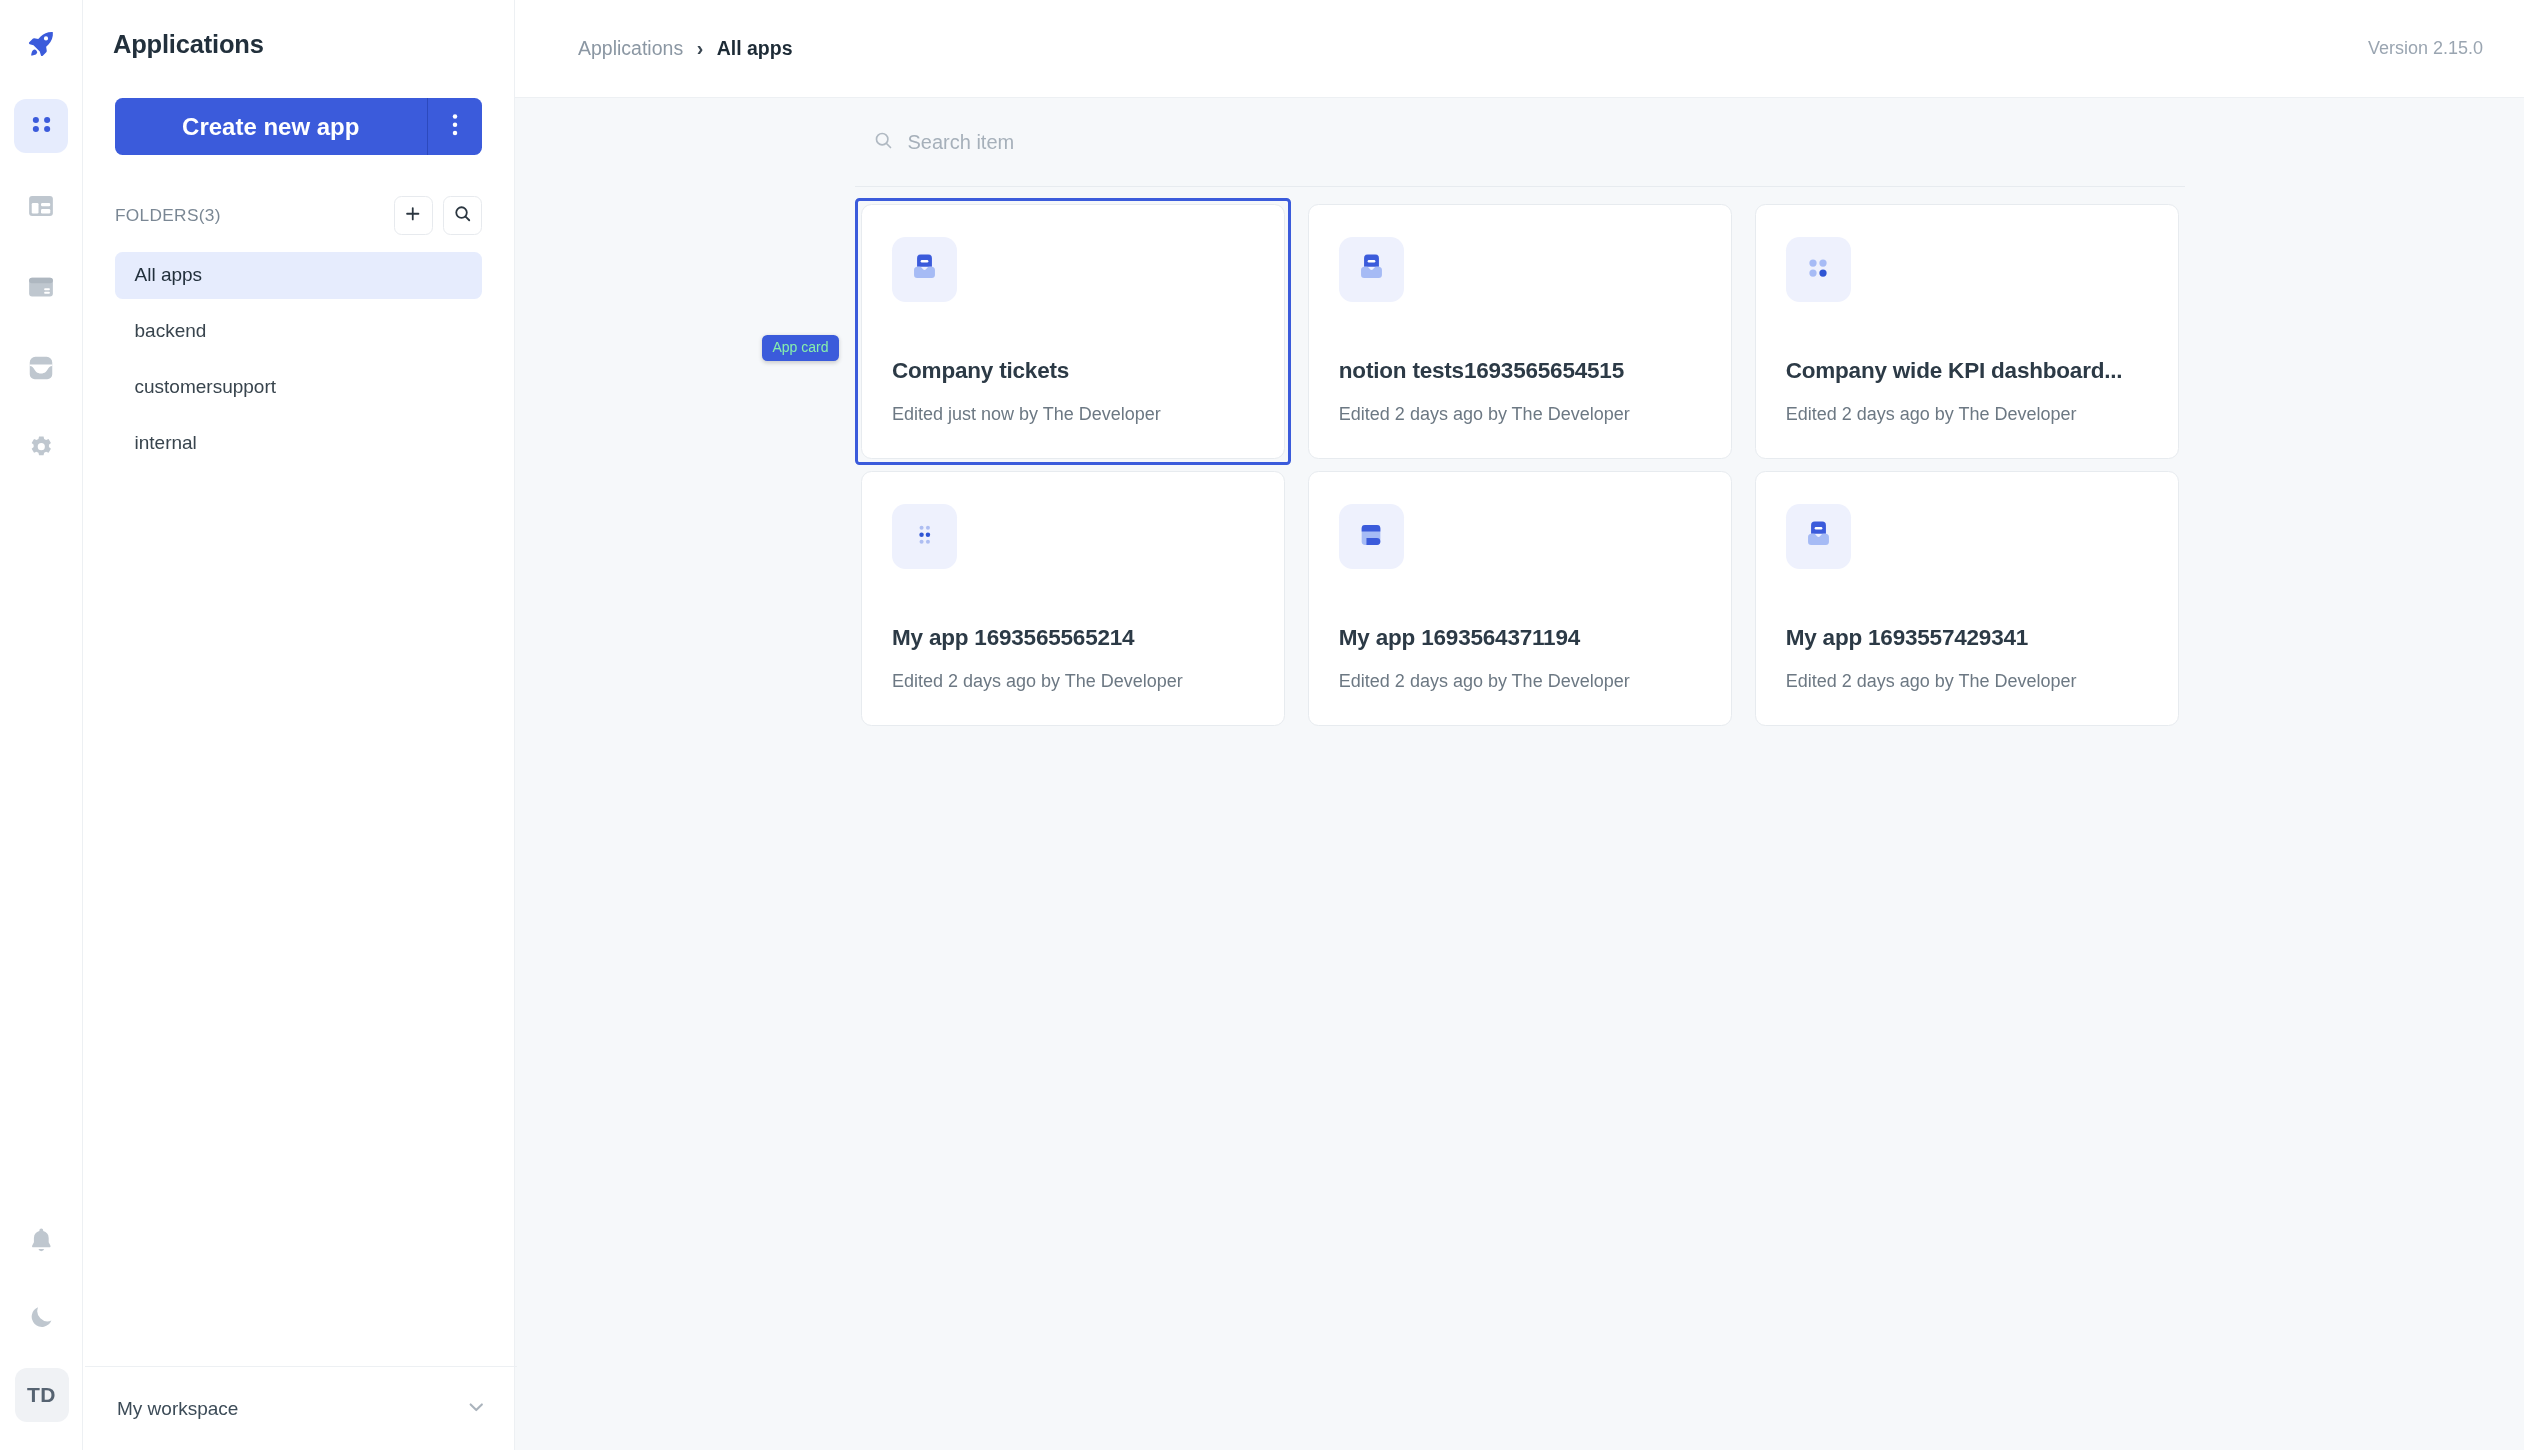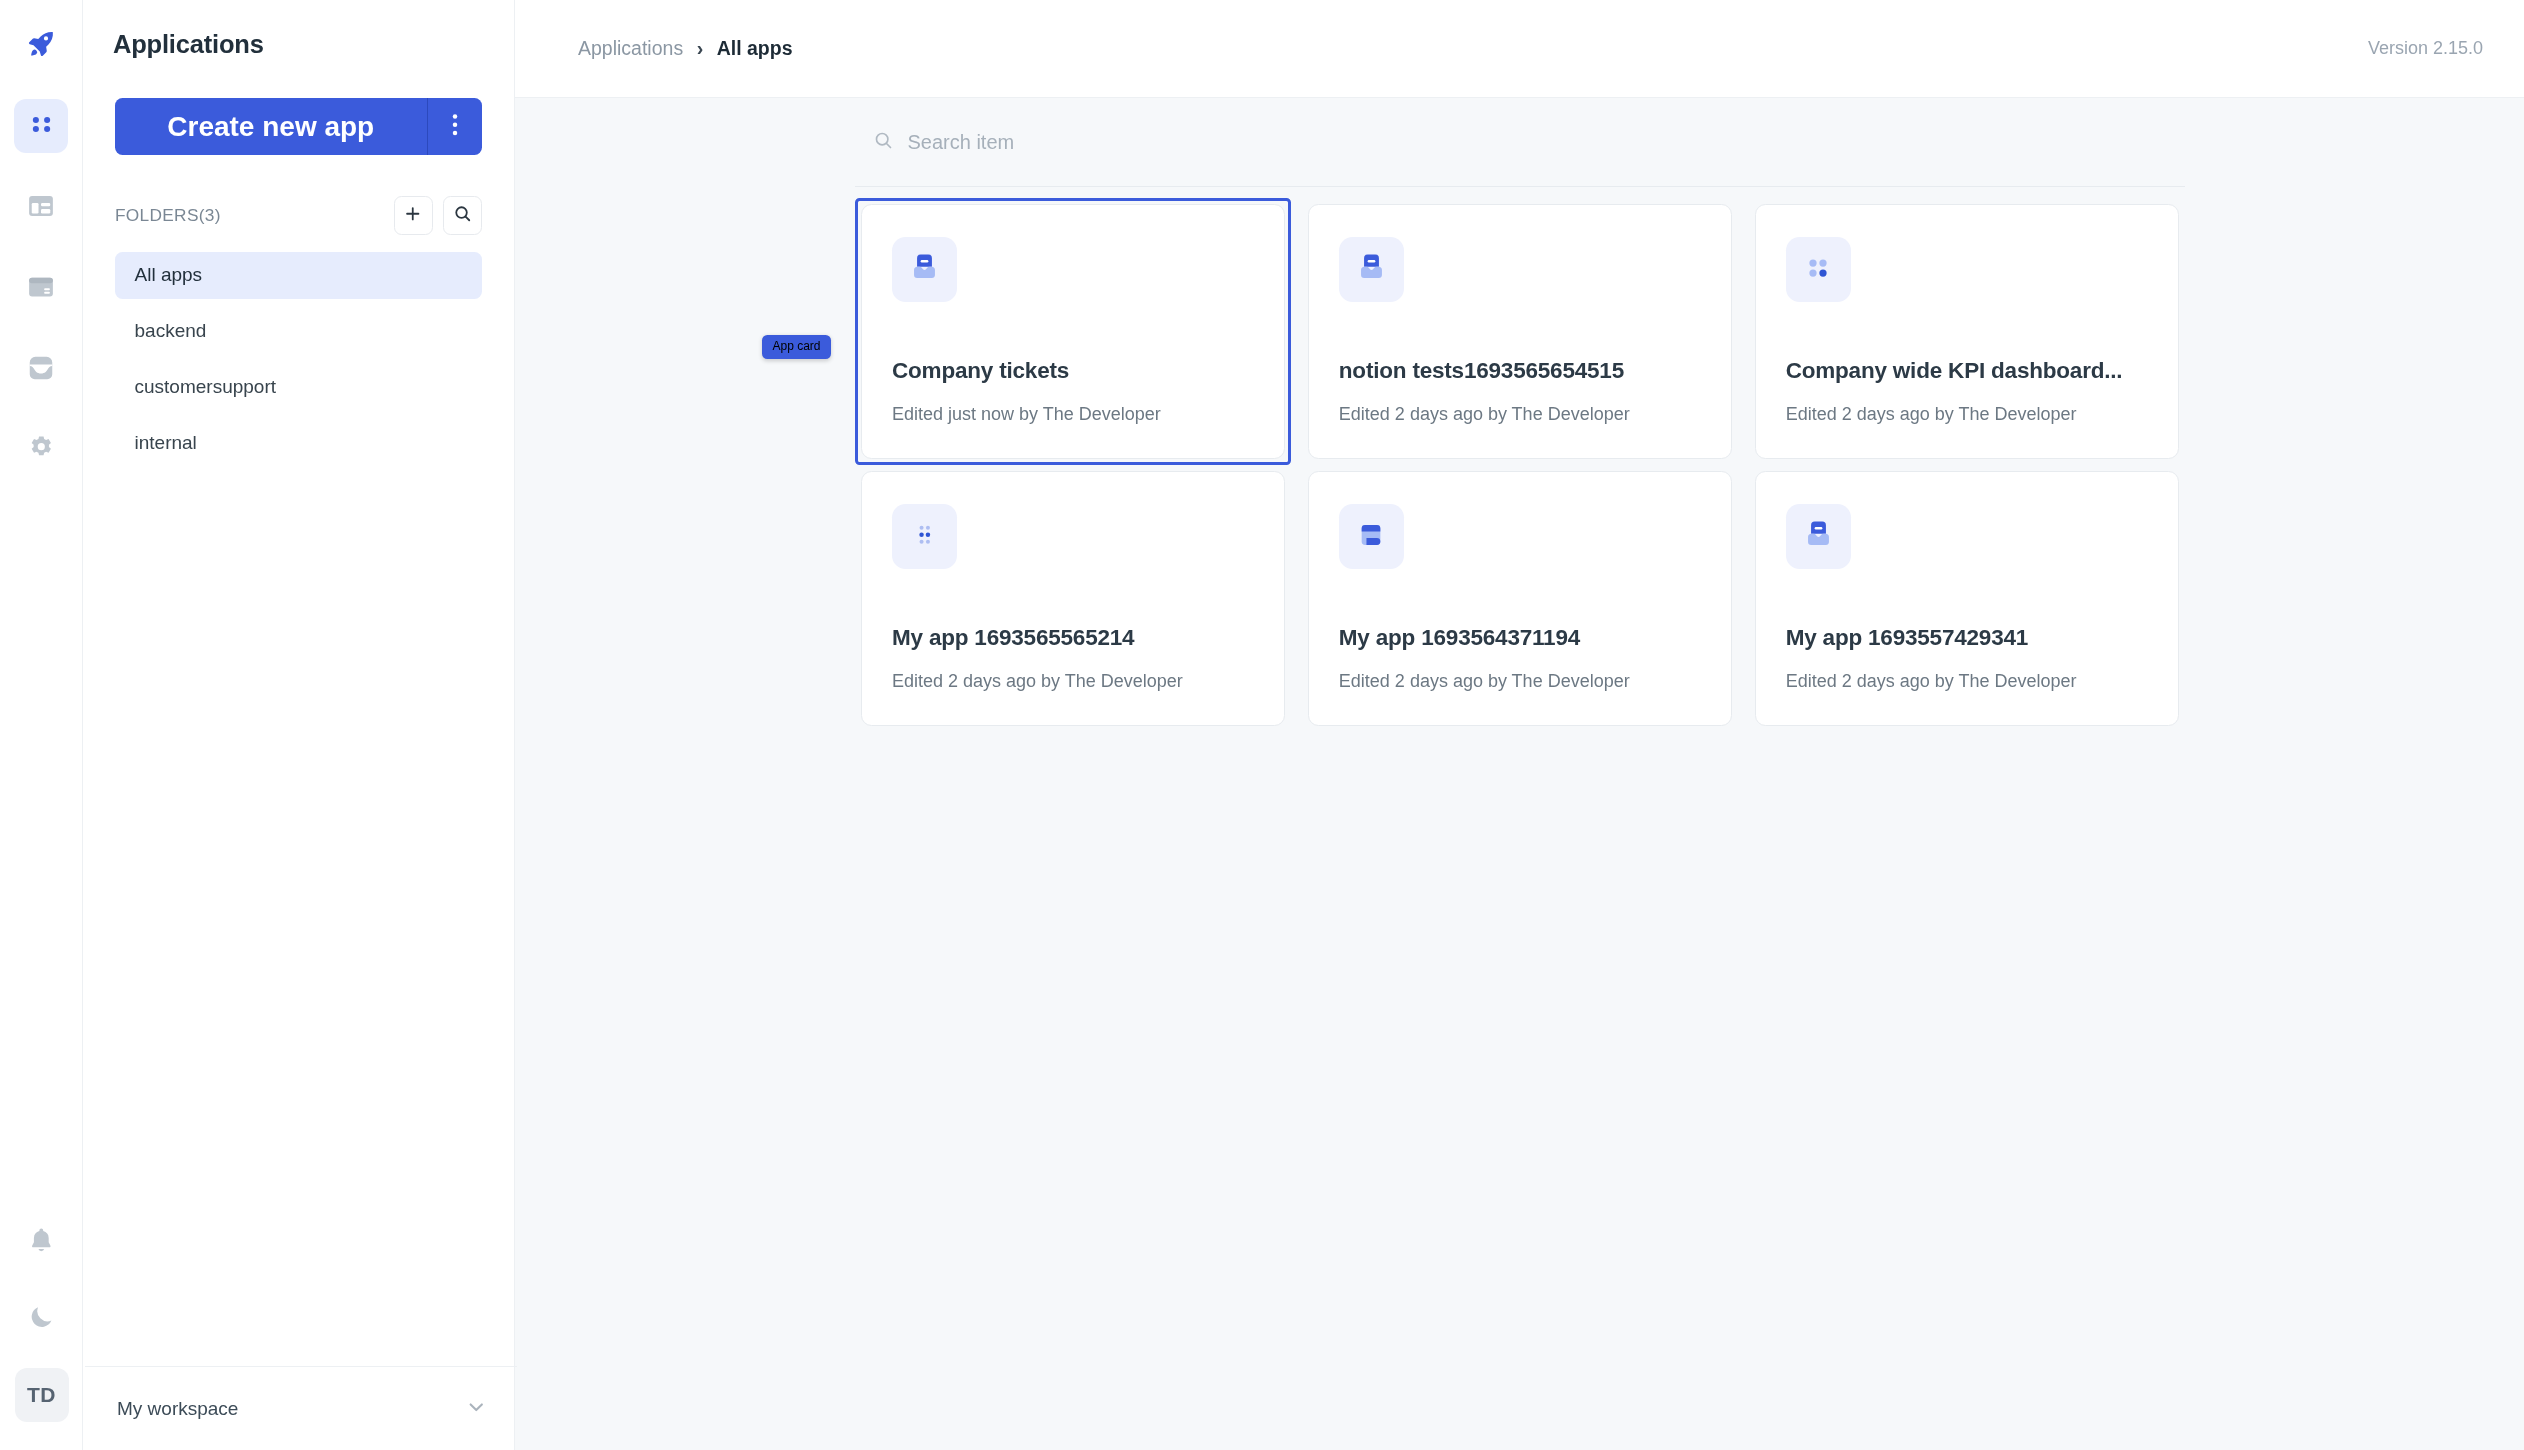--- a/index.html
+++ b/index.html
@@ -54,21 +54,21 @@
     padding: 30px 0 0 30px; letter-spacing: -0.2px;
   }
   .create-row { padding: 39px 32px 0 32px; }
   .create-btn {
     display: flex; align-items: stretch;
     background: #3b5bdb; border-radius: 7.5px;
     height: 57px; overflow: hidden; cursor: pointer;
   }
   .create-btn-main {
     flex: 1; display: flex; align-items: center; justify-content: center;
-    color: #ffffff; font-size: 28px; font-weight: 600;
+    color: #ffffff; font-size: 24px; font-weight: 600;
   }
   .create-btn-sep { width: 1.5px; background: #2c49bd; margin: 0; }
   .create-btn-more {
     width: 54px; display: flex; align-items: center; justify-content: center;
     flex-direction: column; gap: 3.8px;
   }
 
   .folders-head {
     display: flex; align-items: center; justify-content: space-between;
     padding: 41px 32px 0 32px;
@@ -152,22 +152,22 @@
   }
   .card-body { margin-top: auto; padding-bottom: 33px; }
   .card-title {
     font-size: 22.5px; font-weight: 600; color: #2c3a46; letter-spacing: -0.2px;
     white-space: nowrap; overflow: hidden;
   }
   .card-sub { font-size: 18px; color: #6c7883; margin-top: 20px; }
 
   .tooltip-badge {
     position: absolute; left: -96px; top: 134px;
-    background: #3b5bdb; color: #000000;
-    font-size: 12px; border-radius: 5.3px;
+    background: #3b5bdb; color: #86efac;
+    font-size: 14px; border-radius: 5.3px;
     padding: 4.5px 10.5px 6px 10.5px;
     box-shadow: 0 1.5px 4.5px rgba(0,0,0,.18);
     white-space: nowrap;
   }
 </style>
 </head>
 <body>
 
 <div class="app-root">
 

